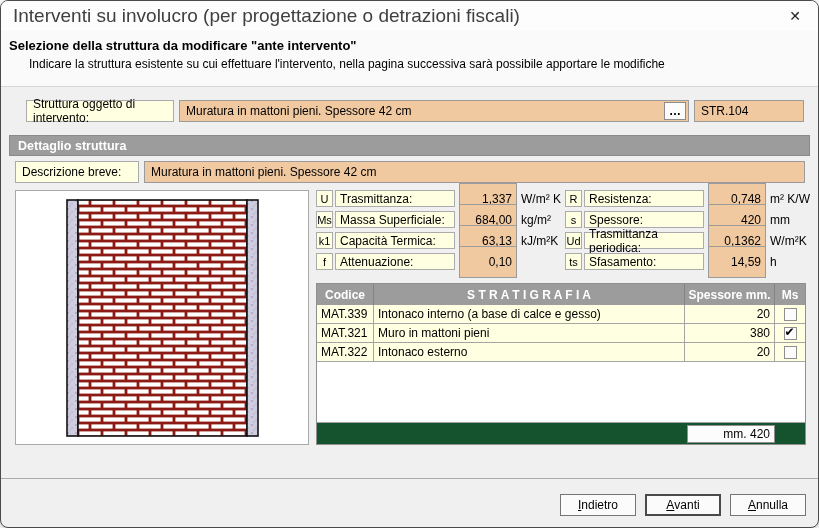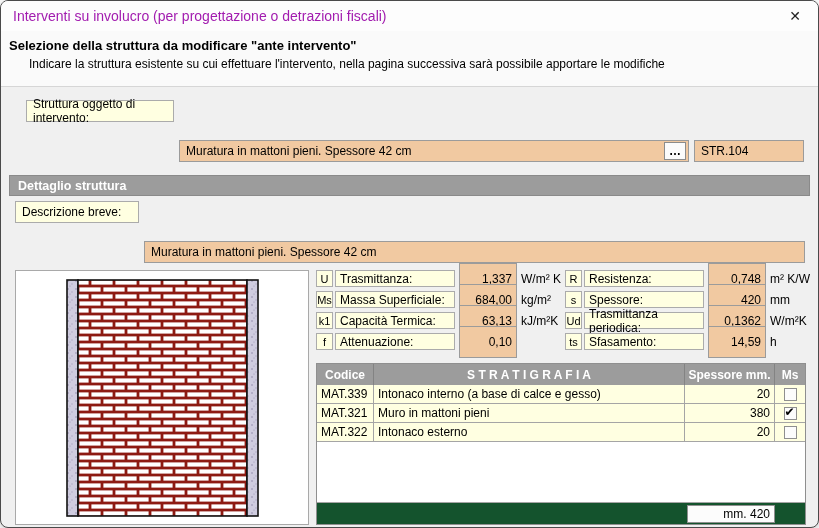--- a/index.html
+++ b/index.html
@@ -4,32 +4,32 @@
 <style>
   * { margin:0; padding:0; box-sizing:border-box; }
   html,body { background:#ffffff; font-family:"Liberation Sans", sans-serif; }
   .dialog {
     width:819px; height:528px; position:relative;
     background:#F0F0F0; border:1px solid #4A4A4A; border-radius:8px;
     overflow:hidden; box-shadow:0 2px 8px rgba(0,0,0,.25);
   }
   
   .titlebar { height:30px; background:#FDFDFD; display:flex; align-items:center; padding:0 12px; }
-  .titlebar .title { font-size:14px; color:#a21caf; }
+  .titlebar .title { font-size:19px; color:#404040; }
   .close-btn { margin-left:auto; width:22px; height:22px; display:flex; align-items:center; justify-content:center;
     font-size:14px; color:#222; cursor:default; }
   
   .header { height:56px; background:#FAFAFA; border-bottom:1px solid #D6D6D6; padding:7px 8px 0 8px; }
   .h-title { font-size:13px; font-weight:bold; color:#000; }
   .h-sub { font-size:12px; color:#000; margin:4px 0 0 20px; }
   
   .ylabel { background:#FFFFE1; border:1px solid #ABABAB; height:22px; display:flex; align-items:center;
     padding:0 6px; font-size:12px; color:#000; }
   .peach { background:#F1C9A1; border:1px solid #9B9B9B; height:22px; display:flex; align-items:center;
-    padding:0 6px; font-size:12px; color:#000;margin-top:40px; }
+    padding:0 6px; font-size:12px; color:#000; }
   
   .row-struttura { display:flex; margin:13px 14px 0 25px; gap:5px; }
   .row-struttura .ylabel { width:148px; flex:none; }
   .row-struttura .main-field { flex:1; padding-right:2px; }
   .browse-btn { margin-left:auto; width:22px; height:18px; background:#FBFBFB; border:1px solid #8C8C8C;
     font-size:12px; font-weight:bold; line-height:10px; display:flex; align-items:center; justify-content:center; }
   .code-field { width:110px; flex:none; }
   
   .section-bar { margin:13px 8px 0 8px; height:21px; background:#9C9C9C; border:1px solid #8A8A8A;
     color:#fff; font-size:12.5px; font-weight:bold; display:flex; align-items:center; padding:0 8px; }

